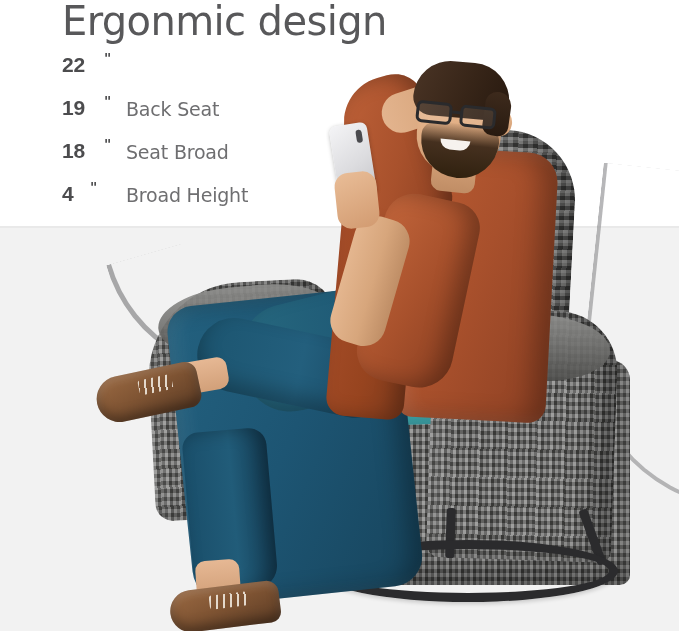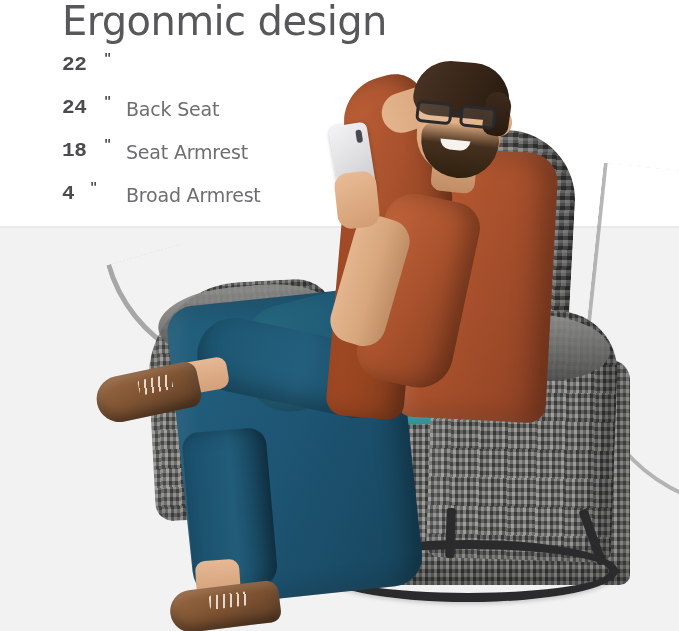--- a/index.html
+++ b/index.html
@@ -33,21 +33,21 @@
     position:absolute; left:62px; top:-2px;
     font-size:40px; font-weight:400; letter-spacing:-0.6px;
     color:#58585a; white-space:nowrap;
     font-family:"DejaVu Sans", sans-serif;
   }
   .spec-list{ position:absolute; left:0; top:48px; width:400px; }
   .spec-row{ position:relative; height:43px; }
   .spec-num{
     position:absolute; left:62px; top:5px;
     font-size:21px; font-weight:700; color:#4c4c4e;
-    font-family:Liberation Mono, monospace; letter-spacing:-0.3px;
+    font-family:Liberation Sans, sans-serif; letter-spacing:-0.3px;
   }
   .spec-unit{
     position:absolute; top:2px;
     font-size:14px; font-weight:700; color:#4c4c4e;
     font-family:"DejaVu Sans", sans-serif;
   }
   .r0 .spec-unit{ left:104px; }
   .r1 .spec-unit{ left:104px; }
   .r2 .spec-unit{ left:104px; }
   .r3 .spec-unit{ left:90px; }
@@ -478,30 +478,30 @@
 
   <div class="text-panel">
     <div class="title">Ergonmic design</div>
 
     <div class="spec-list">
       <div class="spec-row r0">
         <span class="spec-num">22</span>
         <span class="spec-unit">"</span>
       </div>
       <div class="spec-row r1">
-        <span class="spec-num">24</span>
+        <span class="spec-num">19</span>
         <span class="spec-unit">"</span>
         <span class="spec-label">Back Seat</span>
       </div>
       <div class="spec-row r2">
         <span class="spec-num">18</span>
         <span class="spec-unit">"</span>
-        <span class="spec-label">Seat Armrest</span>
+        <span class="spec-label">Seat Broad</span>
       </div>
       <div class="spec-row r3">
         <span class="spec-num">4</span>
         <span class="spec-unit">"</span>
-        <span class="spec-label">Broad Armrest</span>
+        <span class="spec-label">Broad Height</span>
       </div>
     </div>
   </div>
 
 </div>
 
 </body></html>

